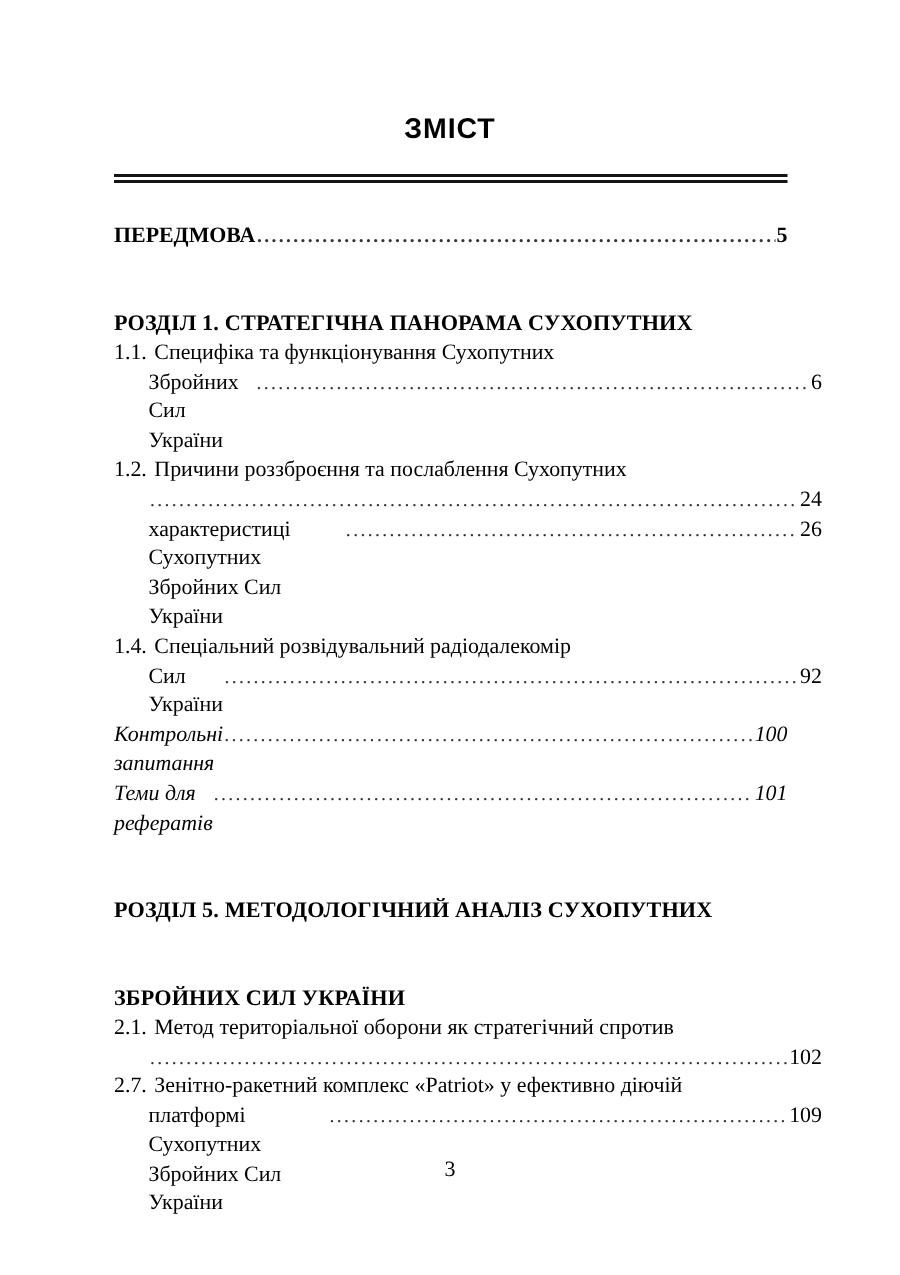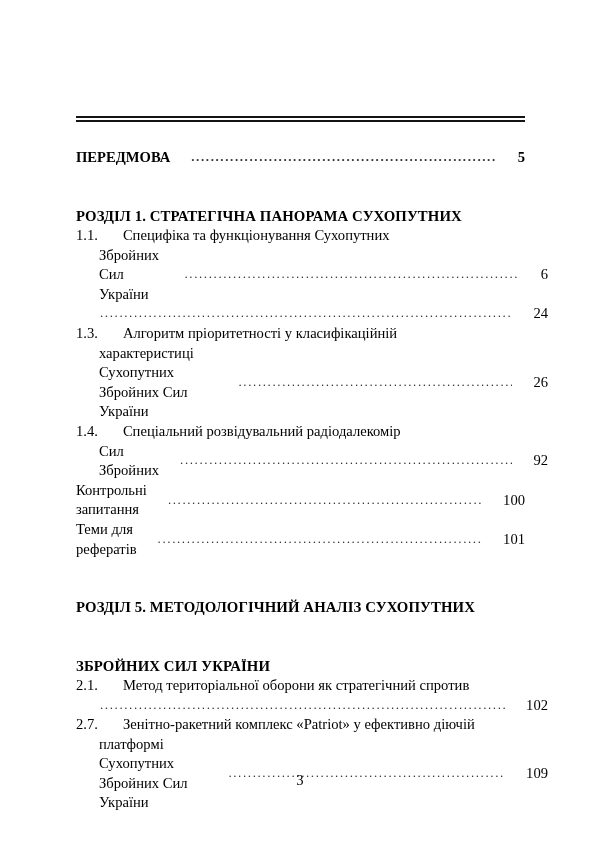--- a/index.html
+++ b/index.html
@@ -68,23 +68,22 @@
 
   .entry {
     position: relative;
     display: block;
     box-sizing: border-box;
   }
 
   
   .row {
     display: flex;
-    align-items: center;
+    align-items: flex-start;
     width: 100%;
-    gap: 20px;
   }
   .num {
     flex: 0 0 auto;
     white-space: pre;
   }
   .txt {
     flex: 0 1 auto;
     white-space: pre-wrap;
   }
   .leaders {
@@ -115,38 +114,39 @@
     margin-top: 14px;
     margin-bottom: 0px;
     letter-spacing: 0.1px;
   }
   .chapter .chline { display: block; margin-top: 39px; }
 
   
   .bold-entry { font-weight: bold; }
 
   
-  .italic-entry { }
+  .italic-entry { font-style: italic; }
   .ind-2     { padding-left: 23px; }   
 
   
   .folio {
     position: absolute;
     left: 0;
     top: 772px;
     width: 600px;
     text-align: center;
     font-size: 14.6px;
   }
 </style>
 </head>
 <body>
 
 <div class="page">
 
+  <div class="doc-title">ЗМІСТ</div>
 
   <div class="rule">
     <div class="line-a"></div>
     <div class="line-b"></div>
   </div>
 
   <div class="toc">
 
     <div class="entry bold-entry">
       <div class="row">
@@ -166,45 +166,45 @@
         <span class="txt" style="padding-left:5px;">Специфіка та функціонування Сухопутних</span>
       </div>
       <div class="row ind-2">
         <span class="txt">Збройних Сил України</span>
         <span class="leaders"></span>
         <span class="pg">6</span>
       </div>
     </div>
 
     <div class="entry">
+      <div class="row">
+        <span class="num">1.2.</span>
+        <span class="txt" style="padding-left:5px;">Причини роззброєння та послаблення Сухопутних</span>
+      </div>
       <div class="row ind-2">
         <span class="leaders"></span>
         <span class="pg">24</span>
       </div>
     </div>
 
     <div class="entry">
-      <div class="row">
-        <span class="num">1.3.</span>
-        <span class="txt" style="padding-left:5px;">Алгоритм пріоритетності у класифікаційній</span>
-      </div>
       <div class="row ind-2">
         <span class="txt">характеристиці Сухопутних Збройних Сил України</span>
         <span class="leaders"></span>
         <span class="pg">26</span>
       </div>
     </div>
 
     <div class="entry">
       <div class="row">
         <span class="num">1.4.</span>
         <span class="txt" style="padding-left:5px;">Спеціальний розвідувальний радіодалекомір</span>
       </div>
       <div class="row ind-2">
-        <span class="txt">Сил Збройних</span>
+        <span class="txt">Сил України</span>
         <span class="leaders"></span>
         <span class="pg">92</span>
       </div>
     </div>
 
     <div class="entry italic-entry">
       <div class="row">
         <span class="txt">Контрольні запитання</span>
         <span class="leaders"></span>
         <span class="pg">100</span>

